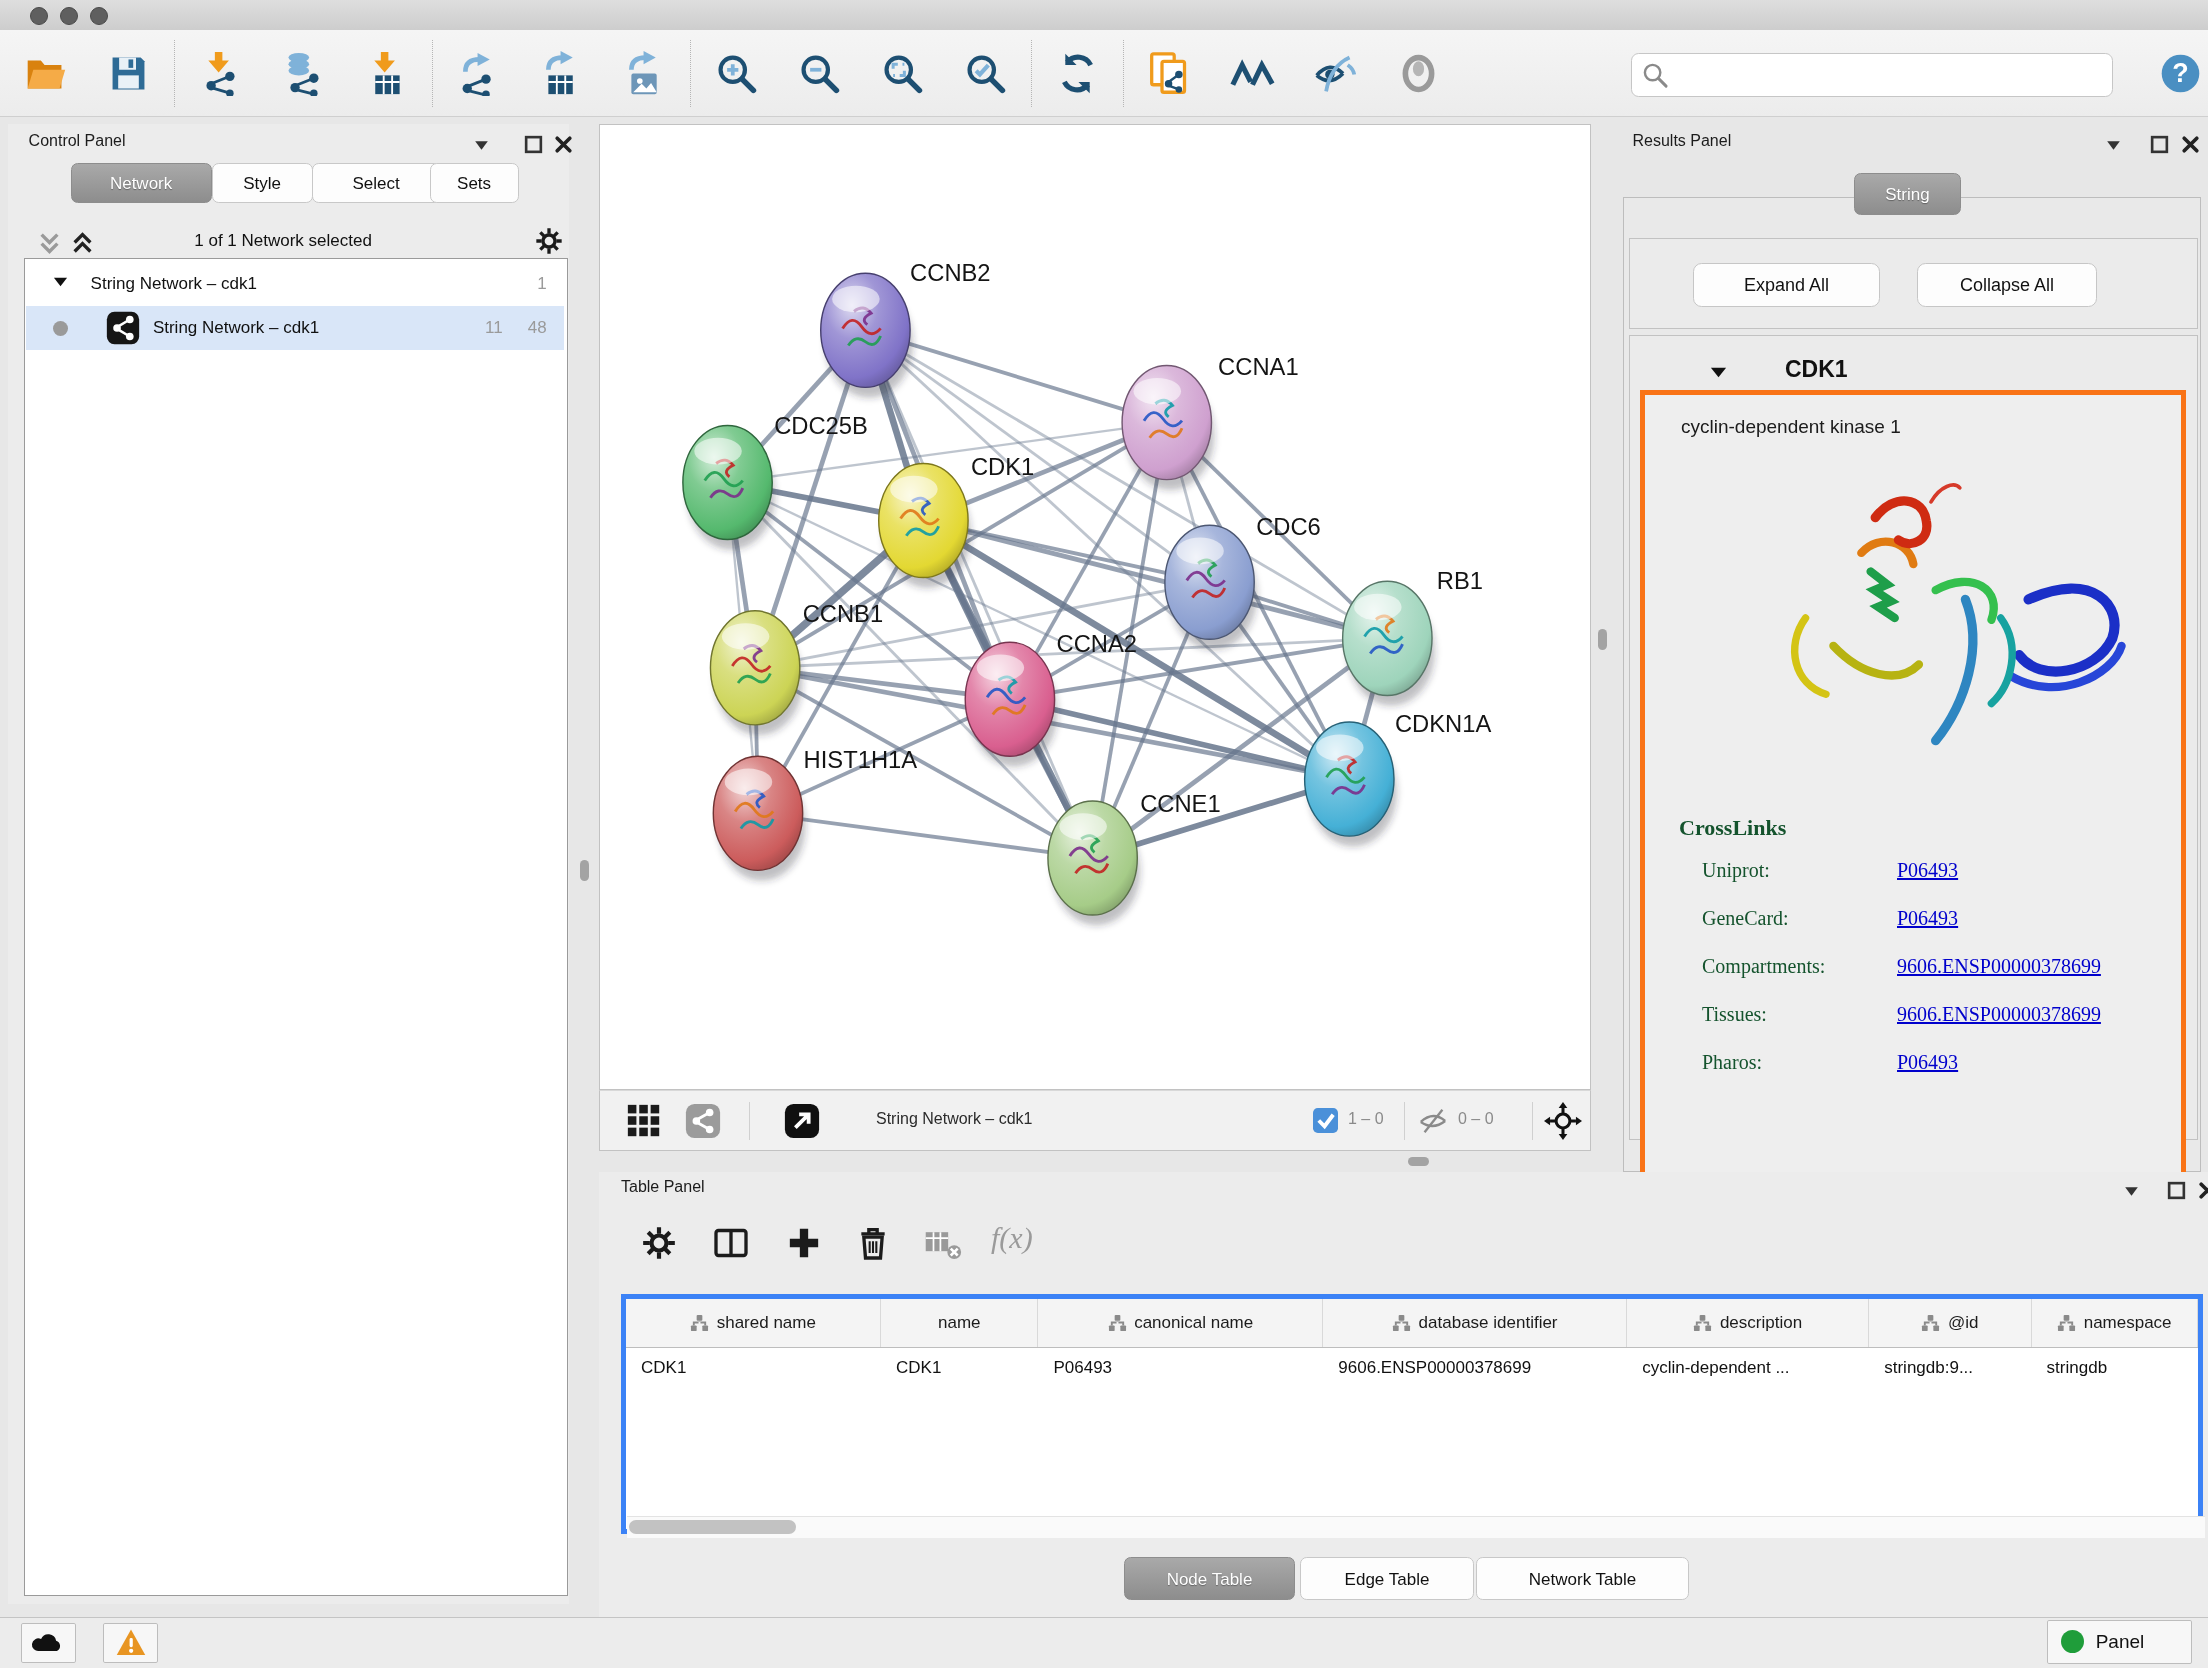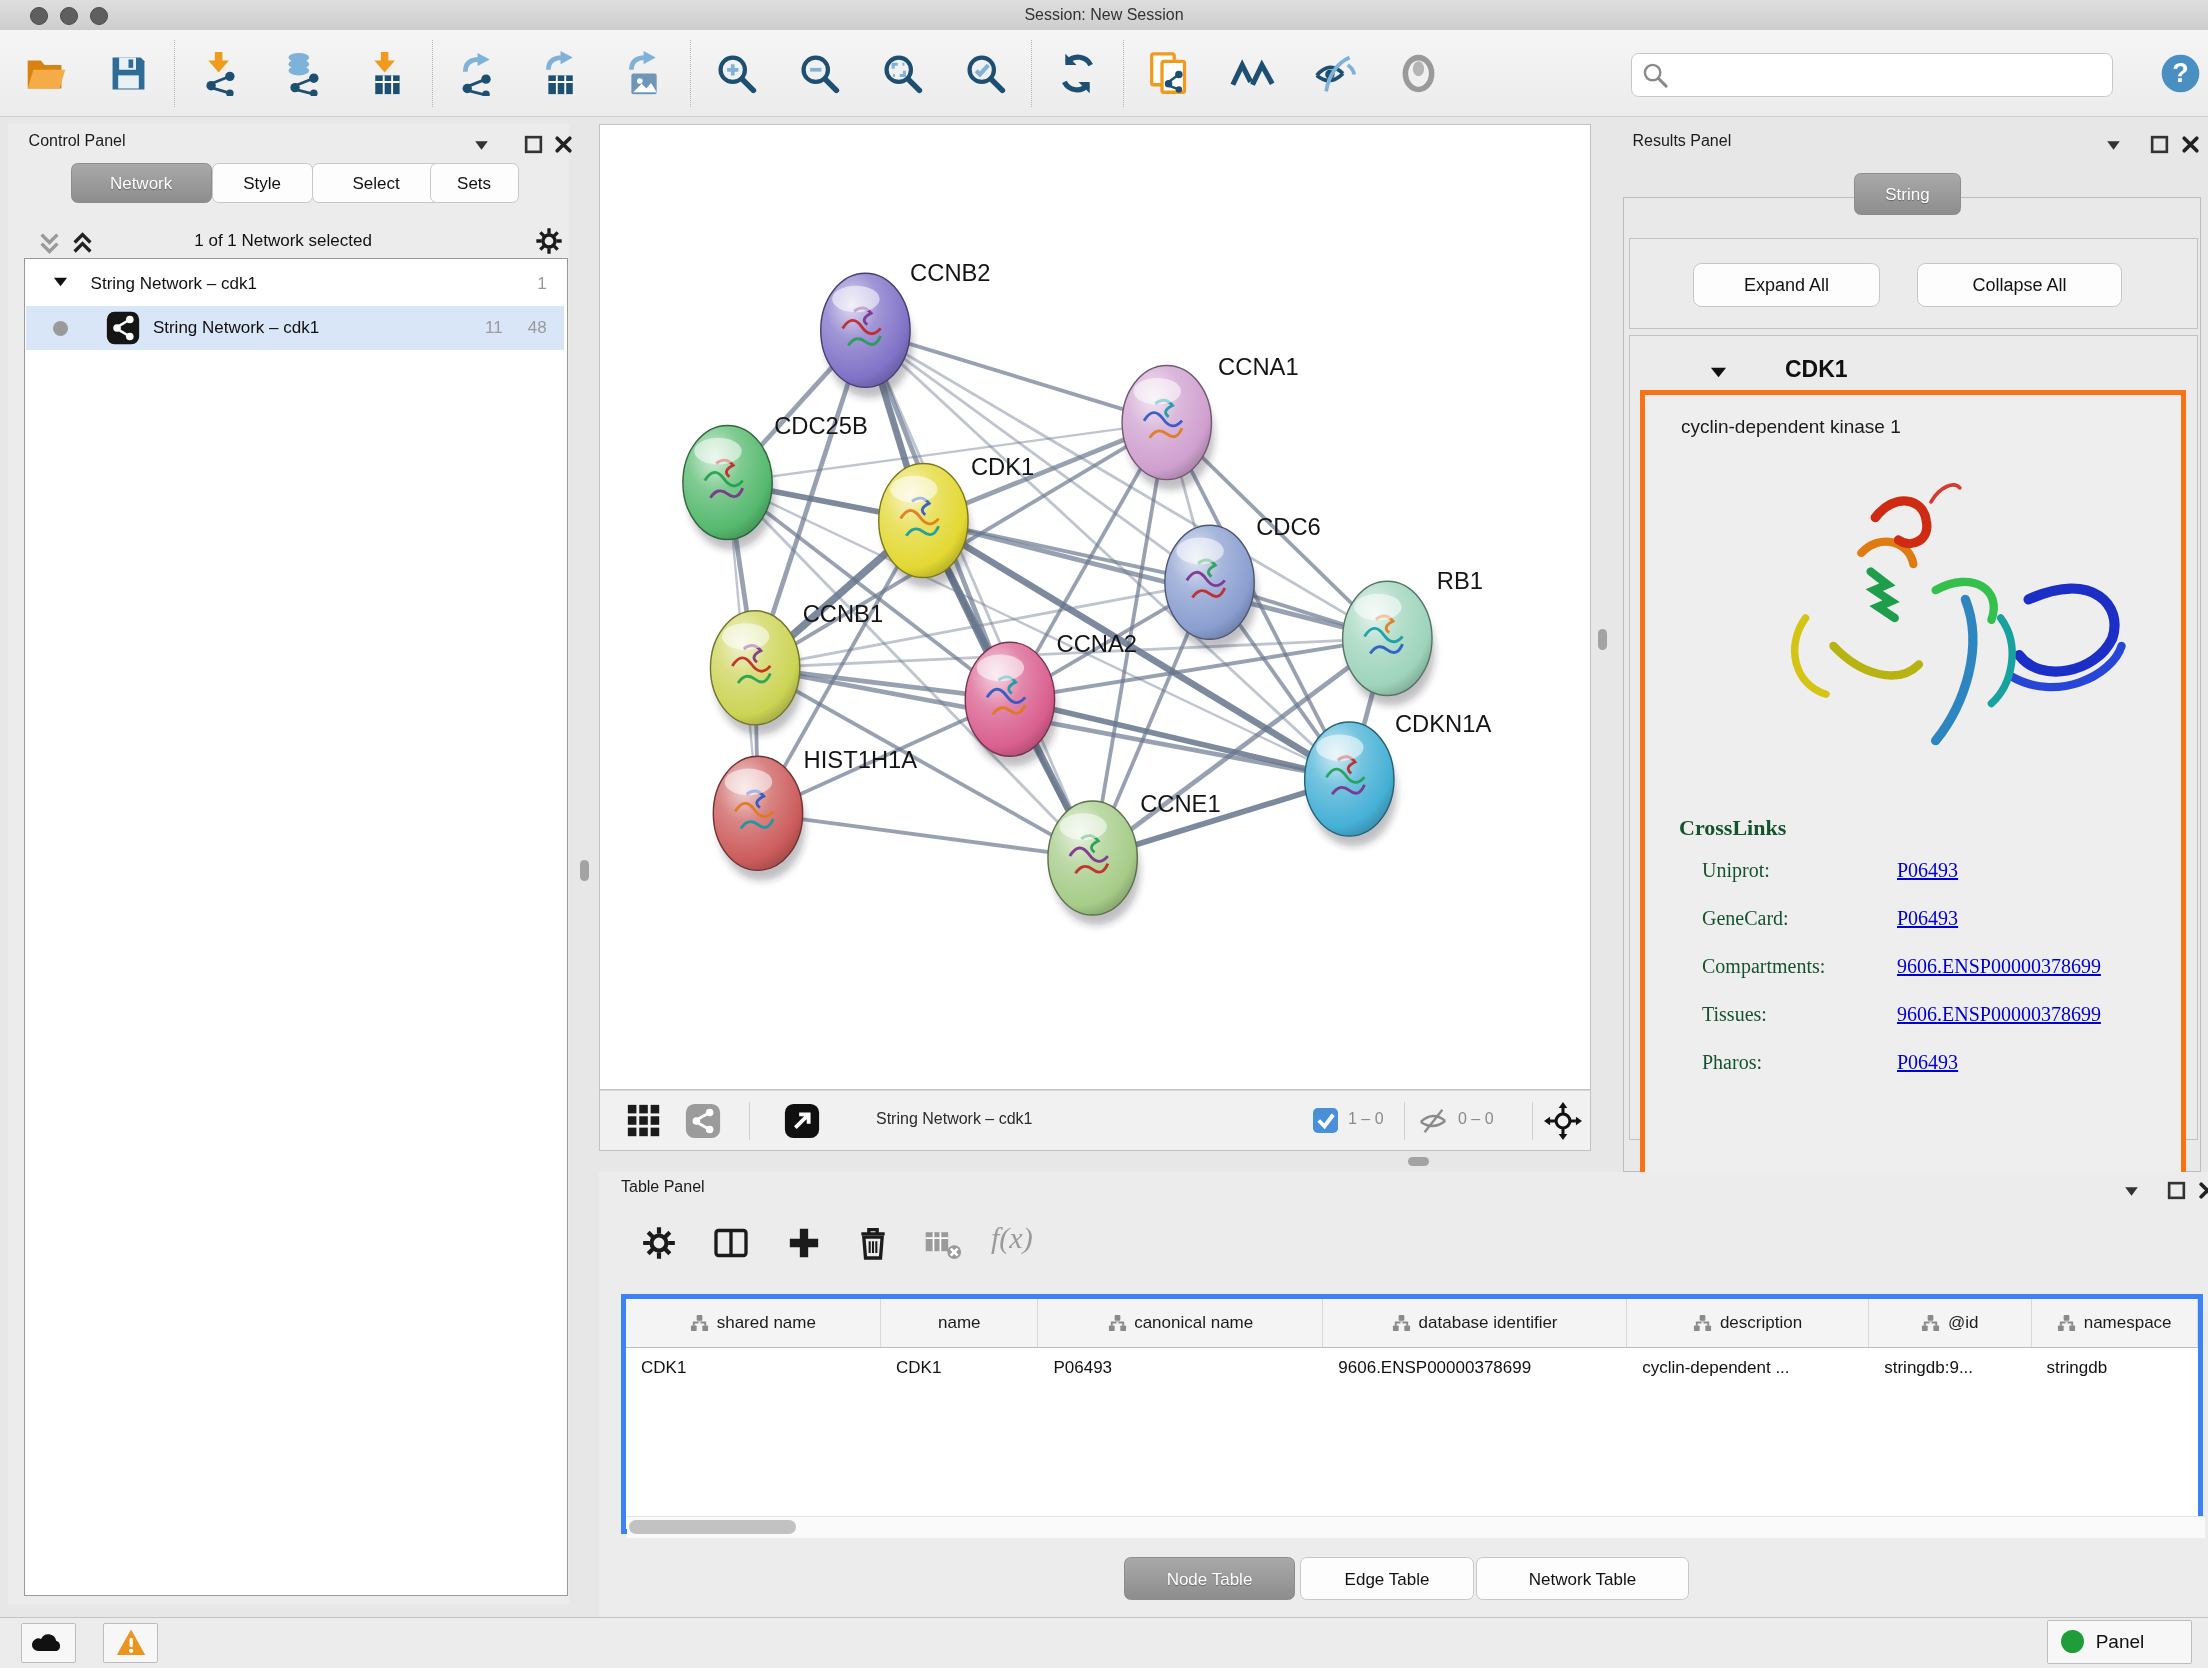--- a/index.html
+++ b/index.html
@@ -62,21 +62,20 @@
   .splitter{background:#a3a3a3;border-radius:4.8px;}
   .treeicon{width:19px;height:19px;flex:0 0 auto;}
 </style>
 </head>
 <body>
 
 <div class="ab titlebar">
   <div class="ab tl-dot" style="left:29.5px;"></div>
   <div class="ab tl-dot" style="left:60px;"></div>
   <div class="ab tl-dot" style="left:90px;"></div>
-  <div class="ab win-title">Session: New Session</div>
 </div>
 
 <div class="ab toolbar">
   <div id="toolbar-groups" style="display:flex;align-items:center;">
       <div class="tgroup">
         <span class="ticon"><svg viewBox="0 0 48 48">
             <path d="M5 10h14l4 5h18v25H5z" fill="#d9820f"></path>
             <path d="M11 20h34l-6 20H5z" fill="#f5ab47"></path>
           </svg></span>
         <span class="ticon"><svg viewBox="0 0 48 48">
@@ -580,21 +579,21 @@
       </svg></span>
   <span class="ab phicon" style="left:557px;top:9.5px;"><svg viewBox="0 0 20 20">
         <path d="M4 4l12 12M16 4L4 16" stroke="#222" stroke-width="3.5" stroke-linecap="round"></path>
       </svg></span>
 
   <div class="ab tab active" style="left:231px;top:49px;width:107px;height:42px;line-height:42px;z-index:2;">String</div>
   <div class="ab r-outer"></div>
 
   <div class="ab r-box" style="left:5.7px;top:114px;width:569px;height:91px;"></div>
   <div class="ab rbtn" style="left:70px;top:139px;width:187px;">Expand All</div>
-  <div class="ab rbtn" style="left:294px;top:139px;width:205px;">Collapse All</div>
+  <div class="ab rbtn" style="left:294px;top:139px;width:180px;">Collapse All</div>
 
   <div class="ab r-box" style="left:5.7px;top:211px;width:569px;height:805px;"></div>
   <span class="ab" style="left:86px;top:238px;width:19px;height:19px;">
     <svg viewBox="0 0 20 20">
         <path d="M2 6h16l-8 10z" fill="#111"></path>
       </svg></span>
   <div class="ab" style="left:162px;top:232px;font-size:23px;font-weight:bold;color:#111;">CDK1</div>
 
   <div class="ab descbox">
     <div class="ab" style="left:36px;top:21px;font-size:19px;color:#1b1b1b;">cyclin-dependent kinase 1</div>

